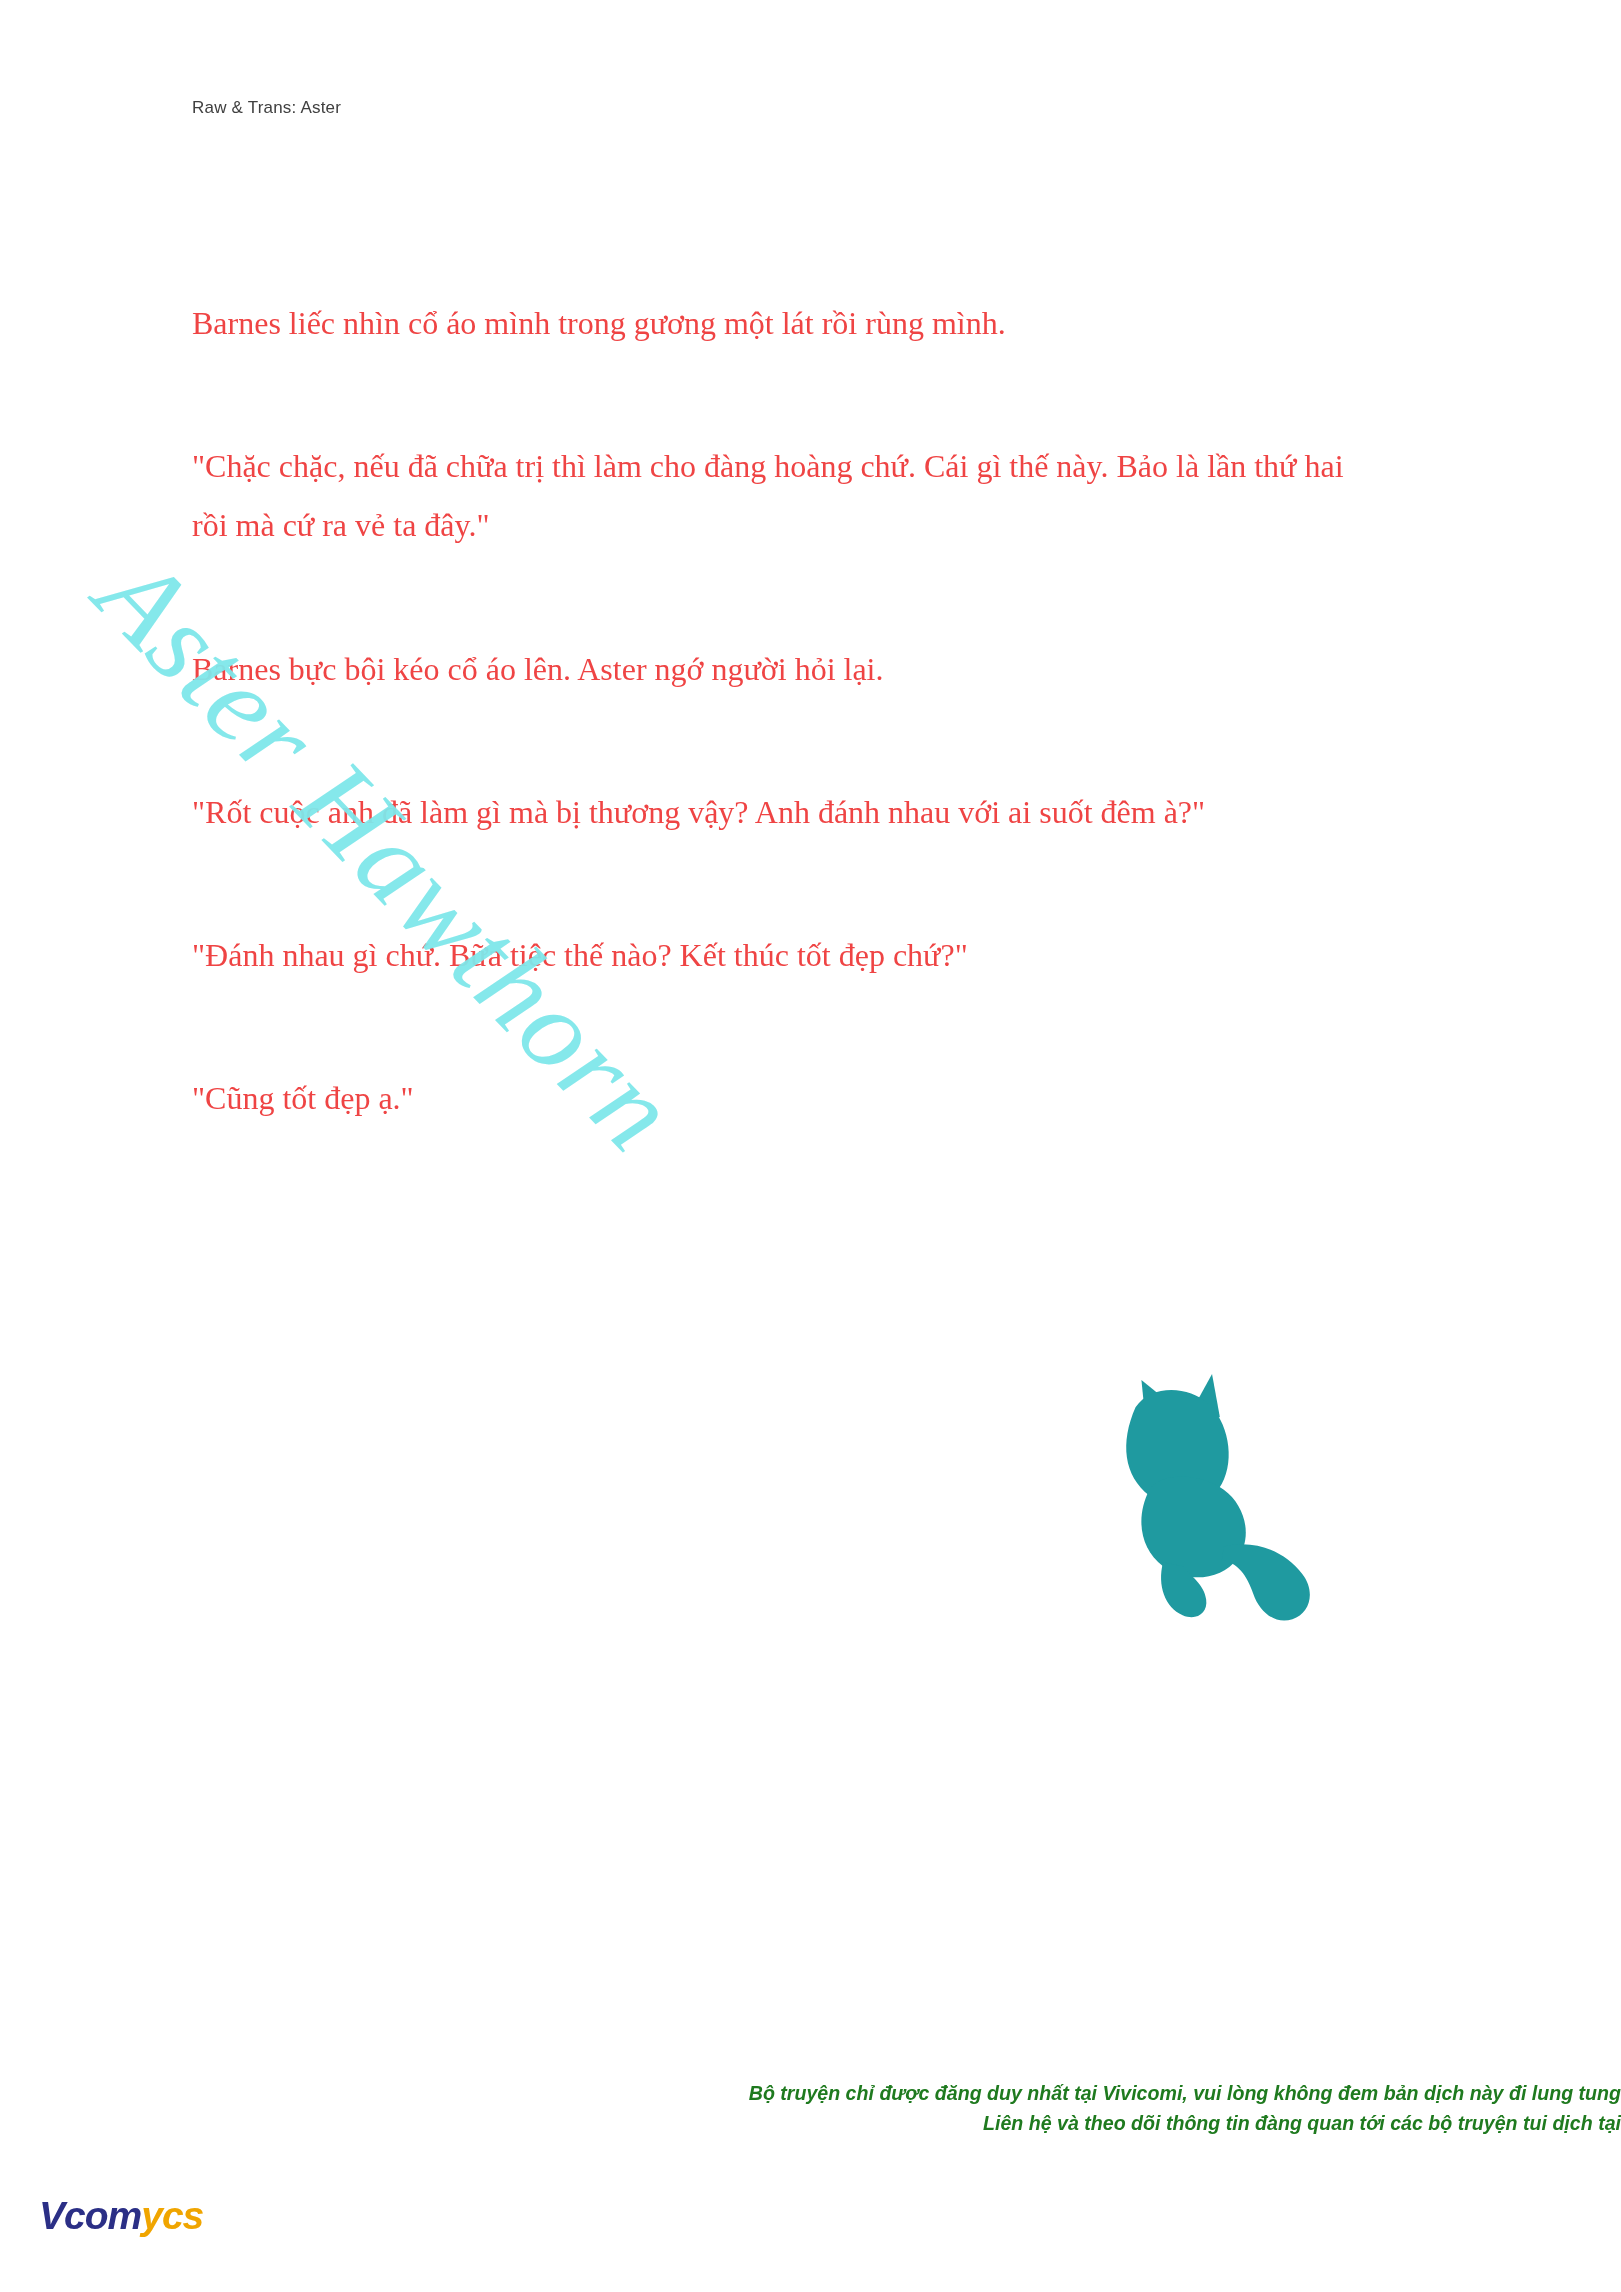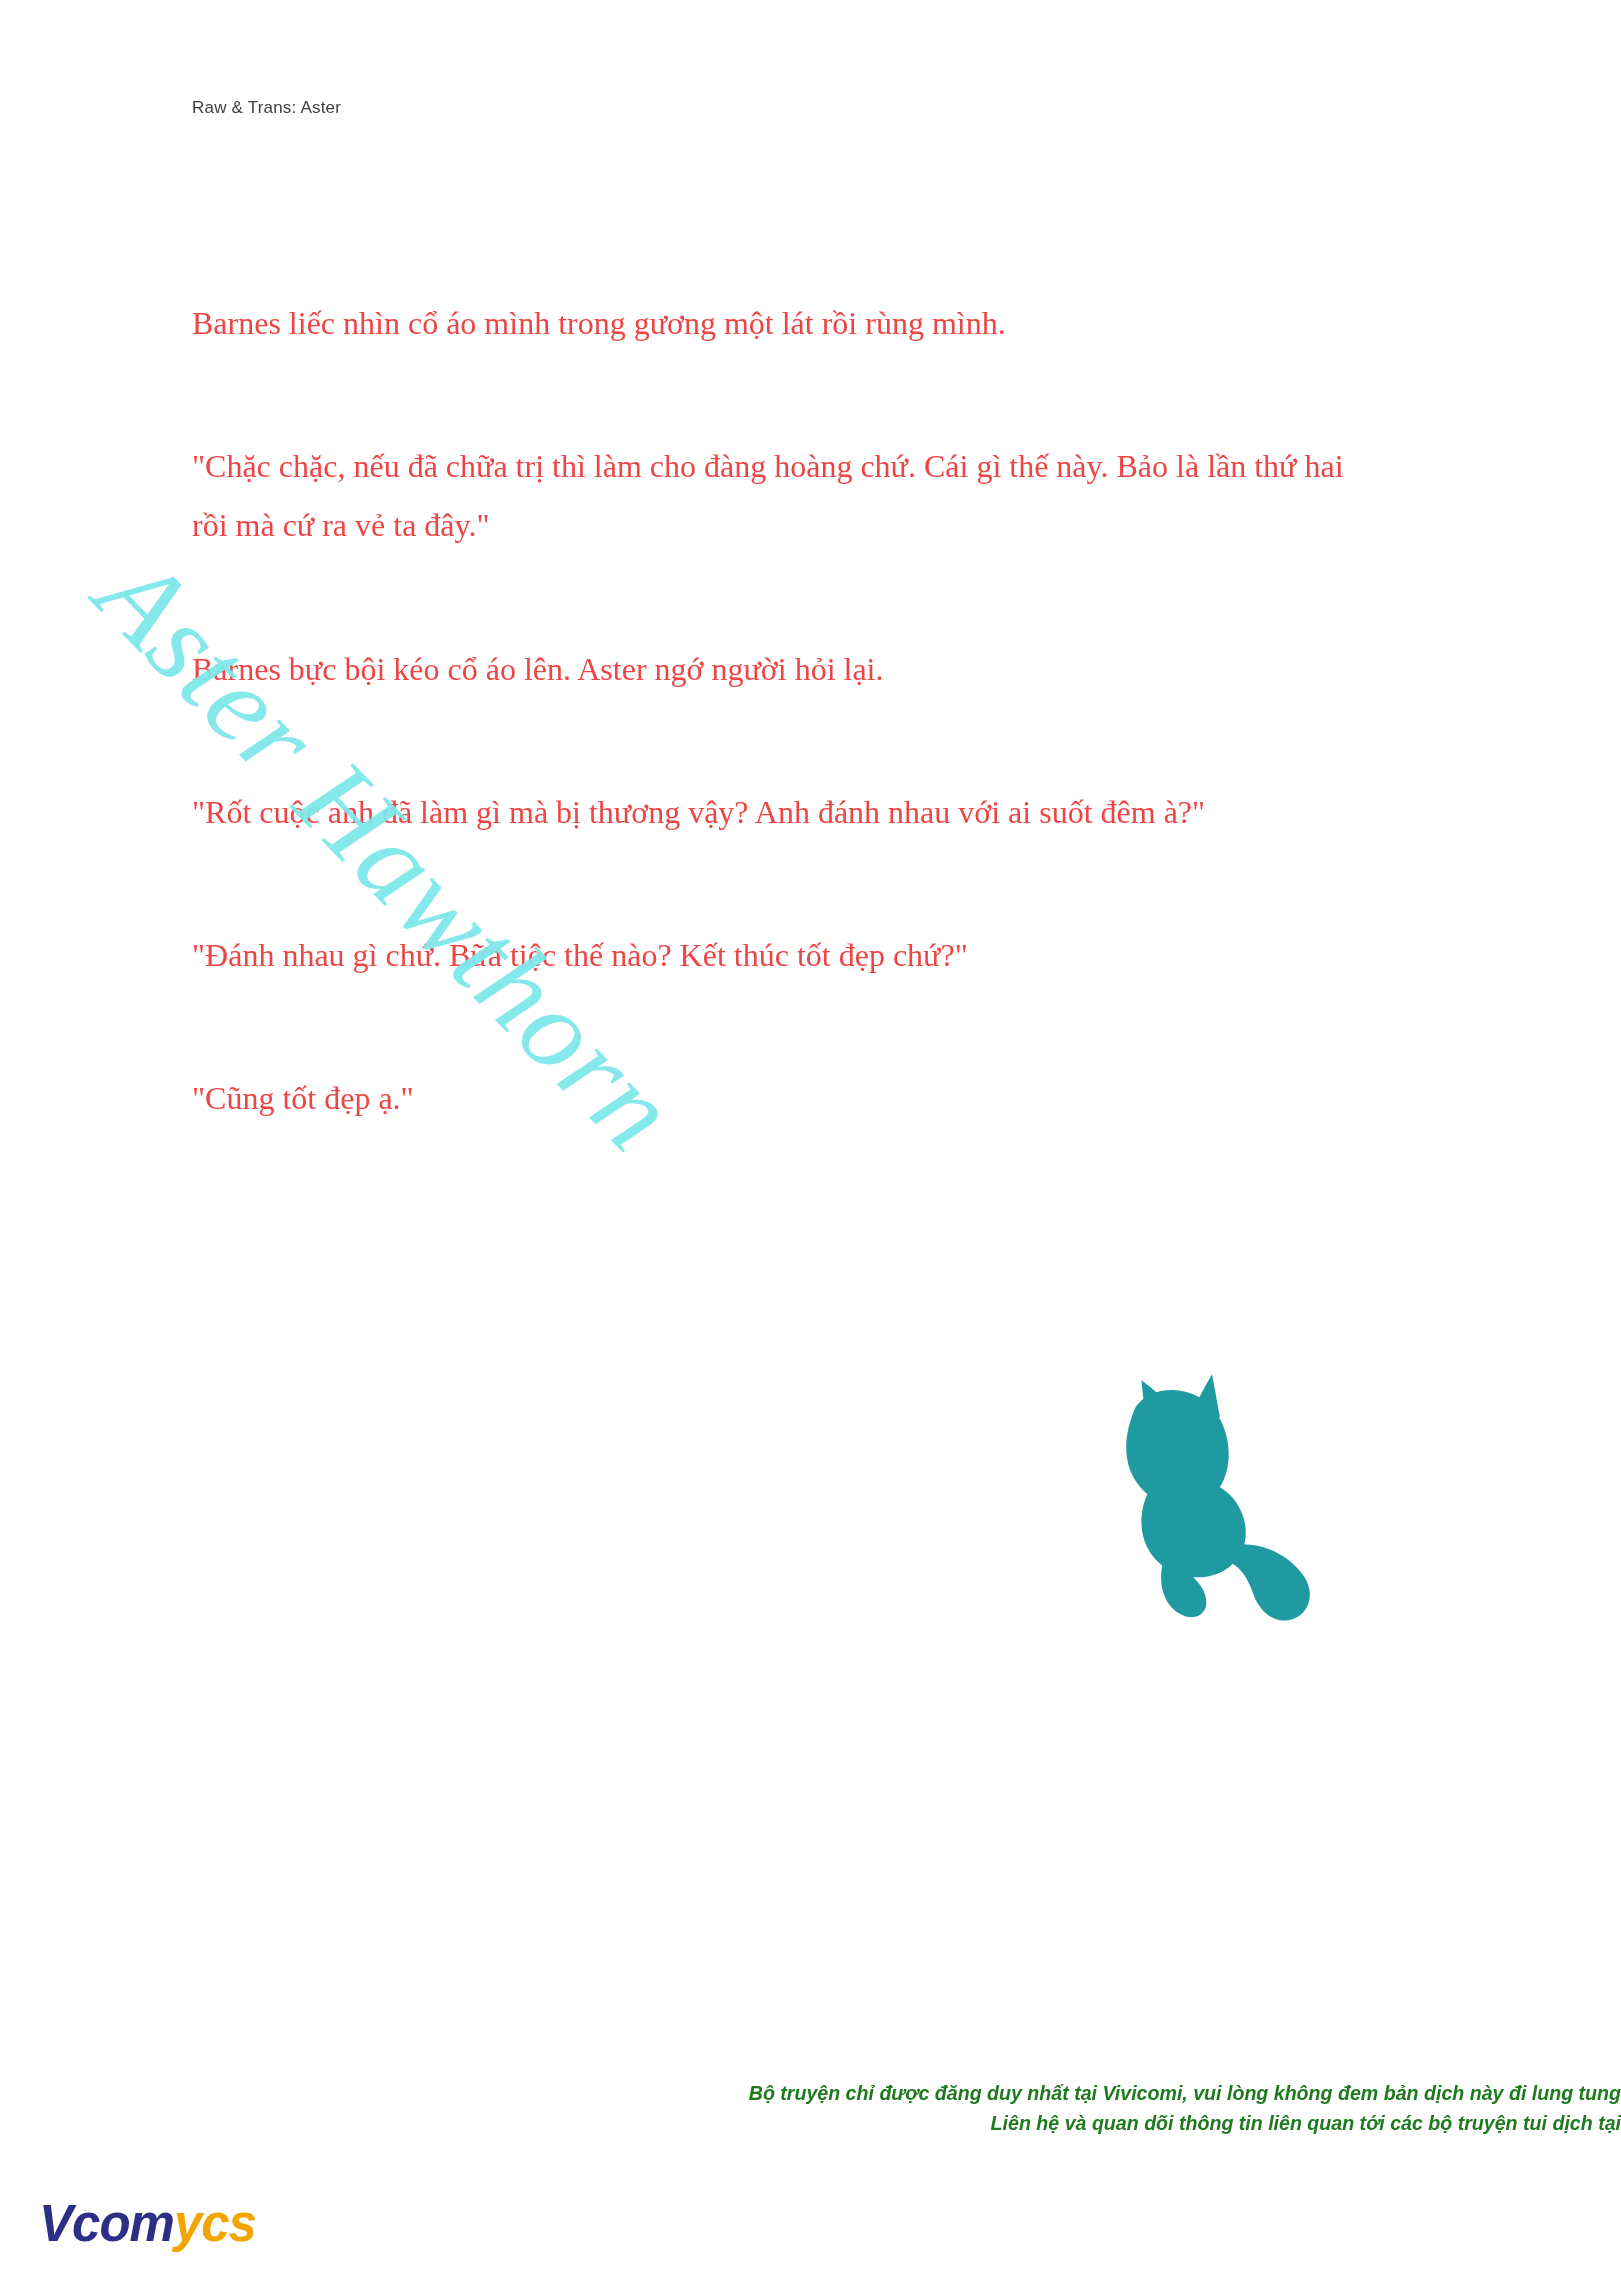--- a/index.html
+++ b/index.html
@@ -113,21 +113,21 @@
     width: 216px;
     height: 69px;
   }
   .logo-text {
     position: absolute;
     left: 0;
     top: 0;
     font-family: "Liberation Sans", sans-serif;
     font-weight: bold;
     font-style: italic;
-    font-size: 51px;
+    font-size: 39px;
     color: #2b2f86;
     letter-spacing: -1px;
     text-align: center;
   }
   .logo-text .accent {
     color: #f0a500;
   }
 </style>
 </head>
 <body>
@@ -157,21 +157,21 @@
         <path d="M30 34 C14 70 18 104 44 124 C70 144 104 138 118 112 C132 86 124 48 104 30 C84 12 46 10 30 34 Z"></path>
         <path d="M44 118 C30 146 34 178 58 196 C82 214 118 210 134 188 C150 166 142 134 120 118 C98 102 58 98 44 118 Z"></path>
         <path d="M120 176 C150 168 182 180 200 204 C214 222 208 244 190 250 C172 256 156 242 150 224 C144 206 134 192 118 190 Z"></path>
         <path d="M58 192 C52 216 60 238 78 246 C92 252 104 244 102 230 C100 214 86 206 78 196 Z"></path>
       </g>
     </svg>
   </div>
 
   <div class="footer-note">
     <div>Bộ truyện chỉ được đăng duy nhất tại Vivicomi, vui lòng không đem bản dịch này đi lung tung</div>
-    <div>Liên hệ và quan dõi thông tin liên quan tới các bộ truyện tui dịch tại</div>
+    <div>Liên hệ và theo dõi thông tin đàng quan tới các bộ truyện tui dịch tại</div>
   </div>
 
   <div class="logo">
     <div class="logo-text">
       <span>Vcom</span><span class="accent">ycs</span>
     </div>
   </div>
 
 </div>
 

